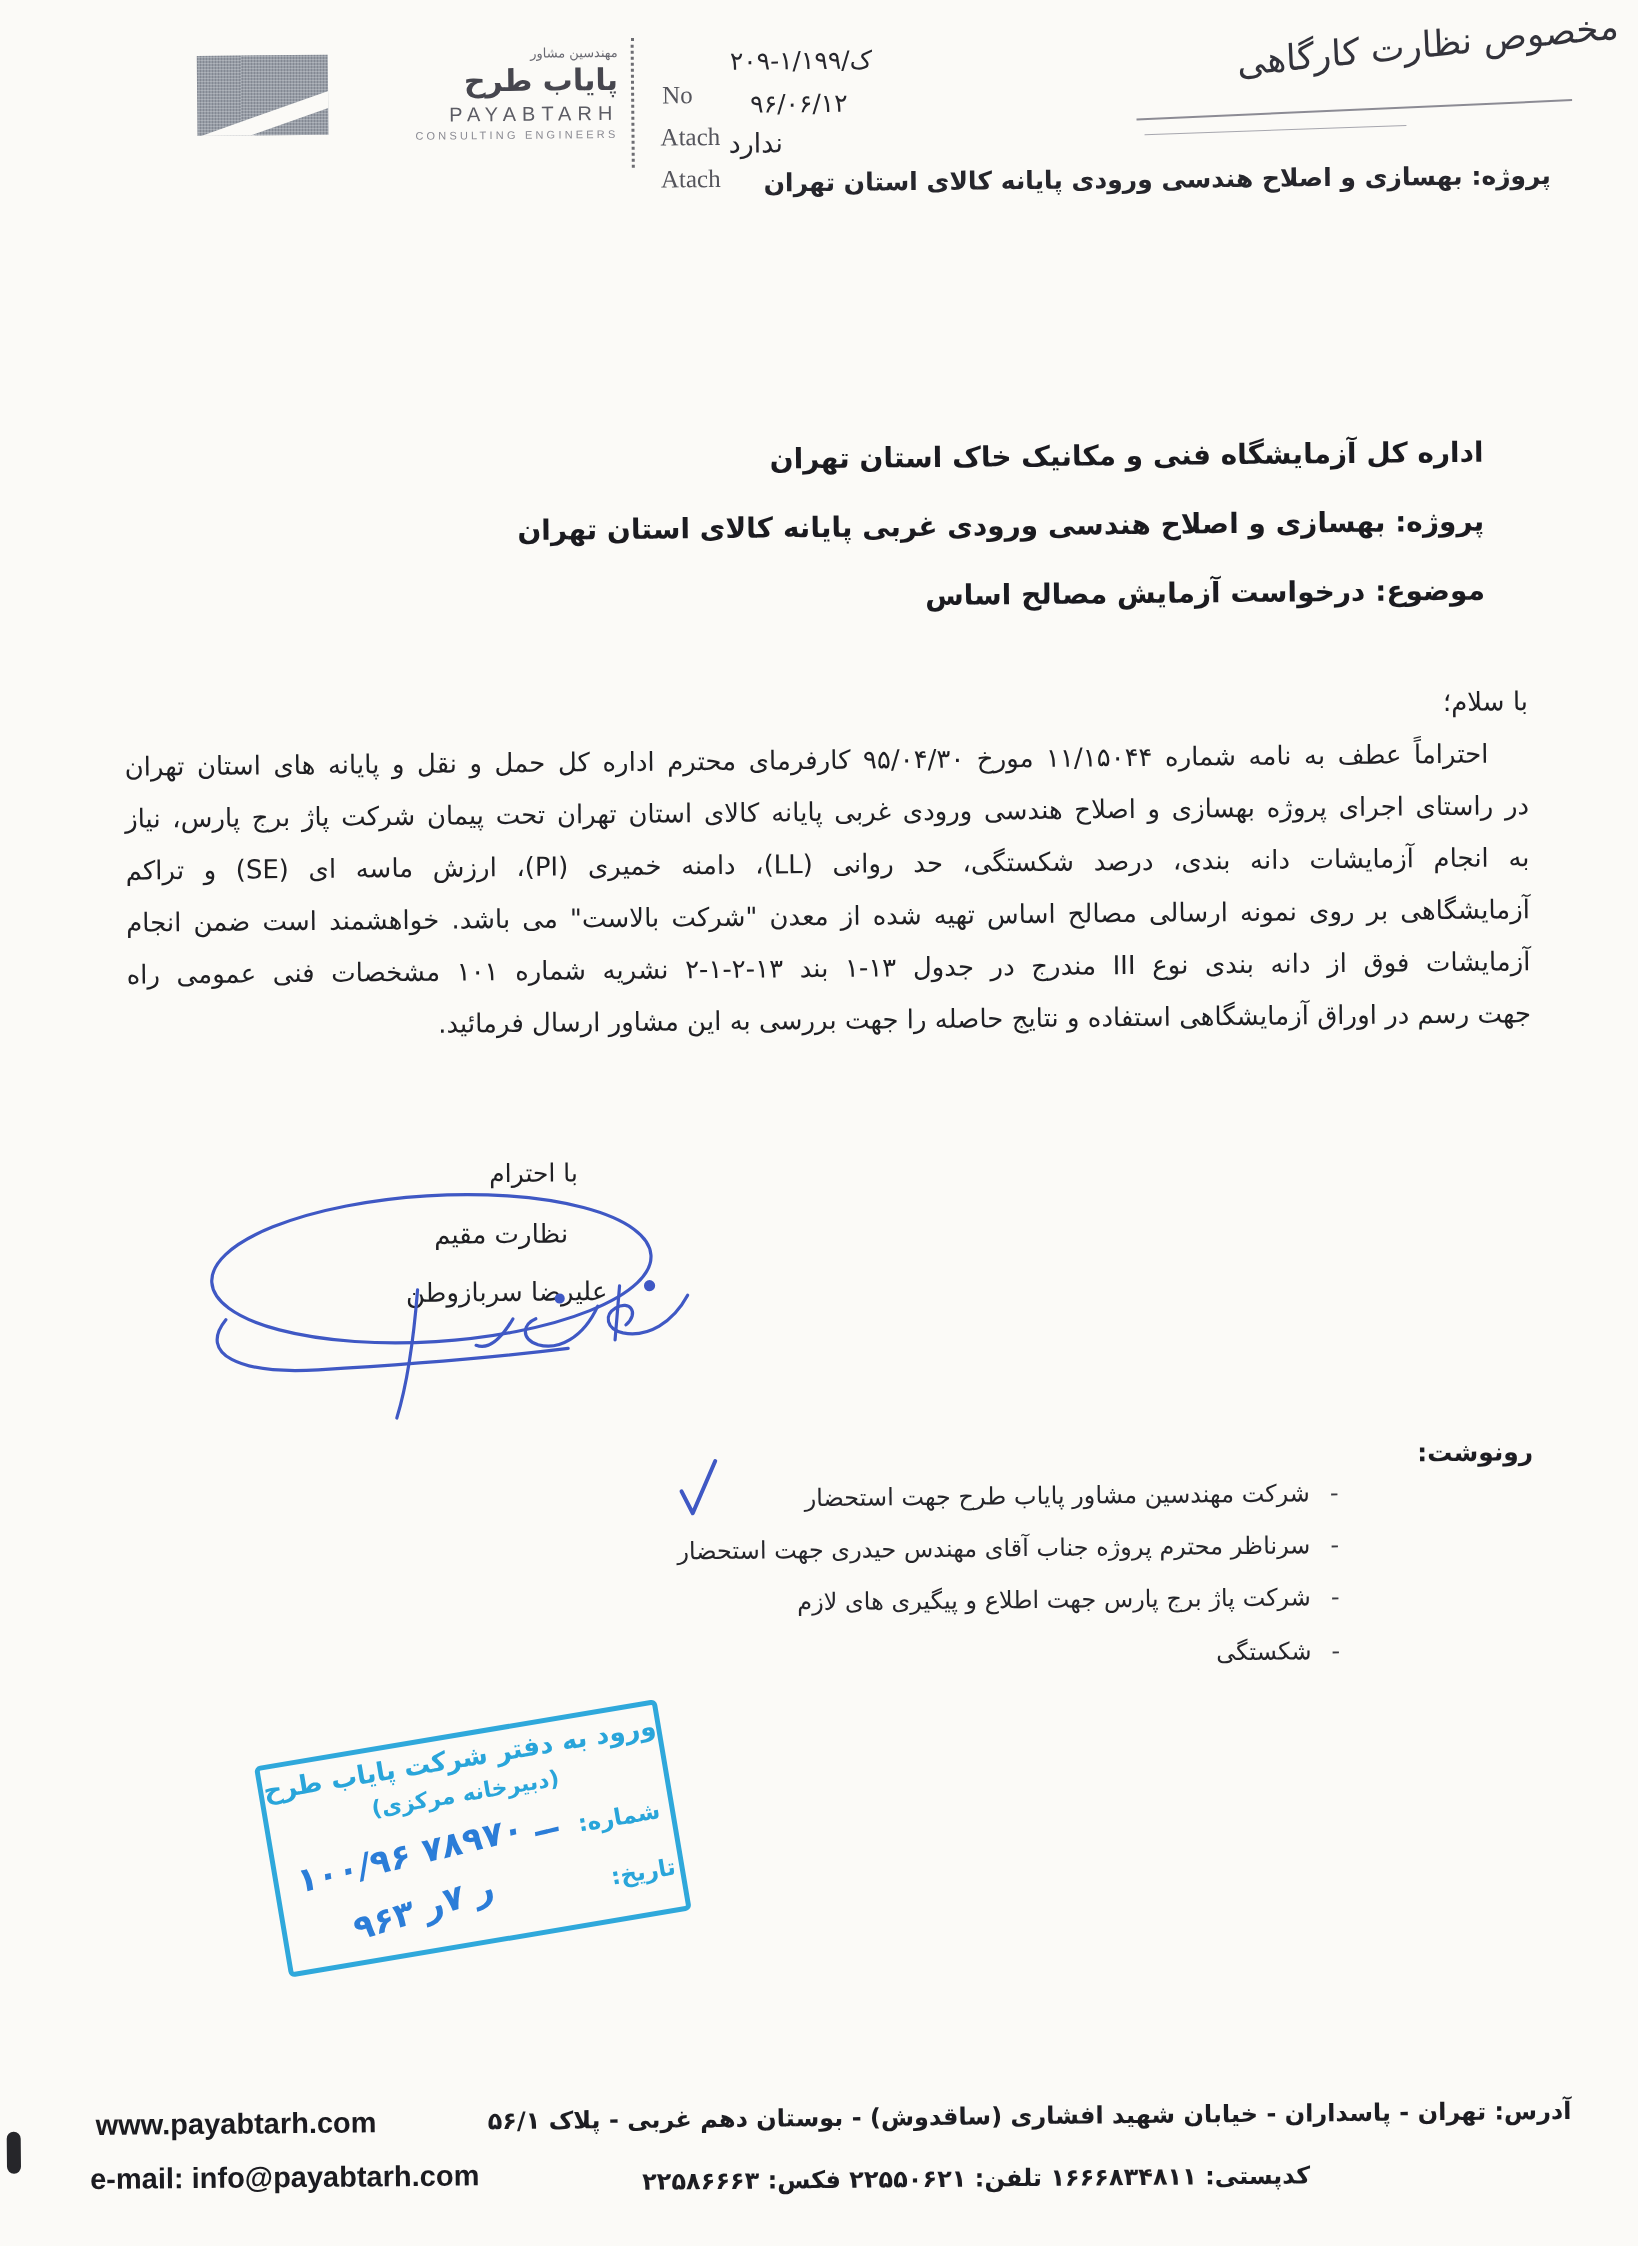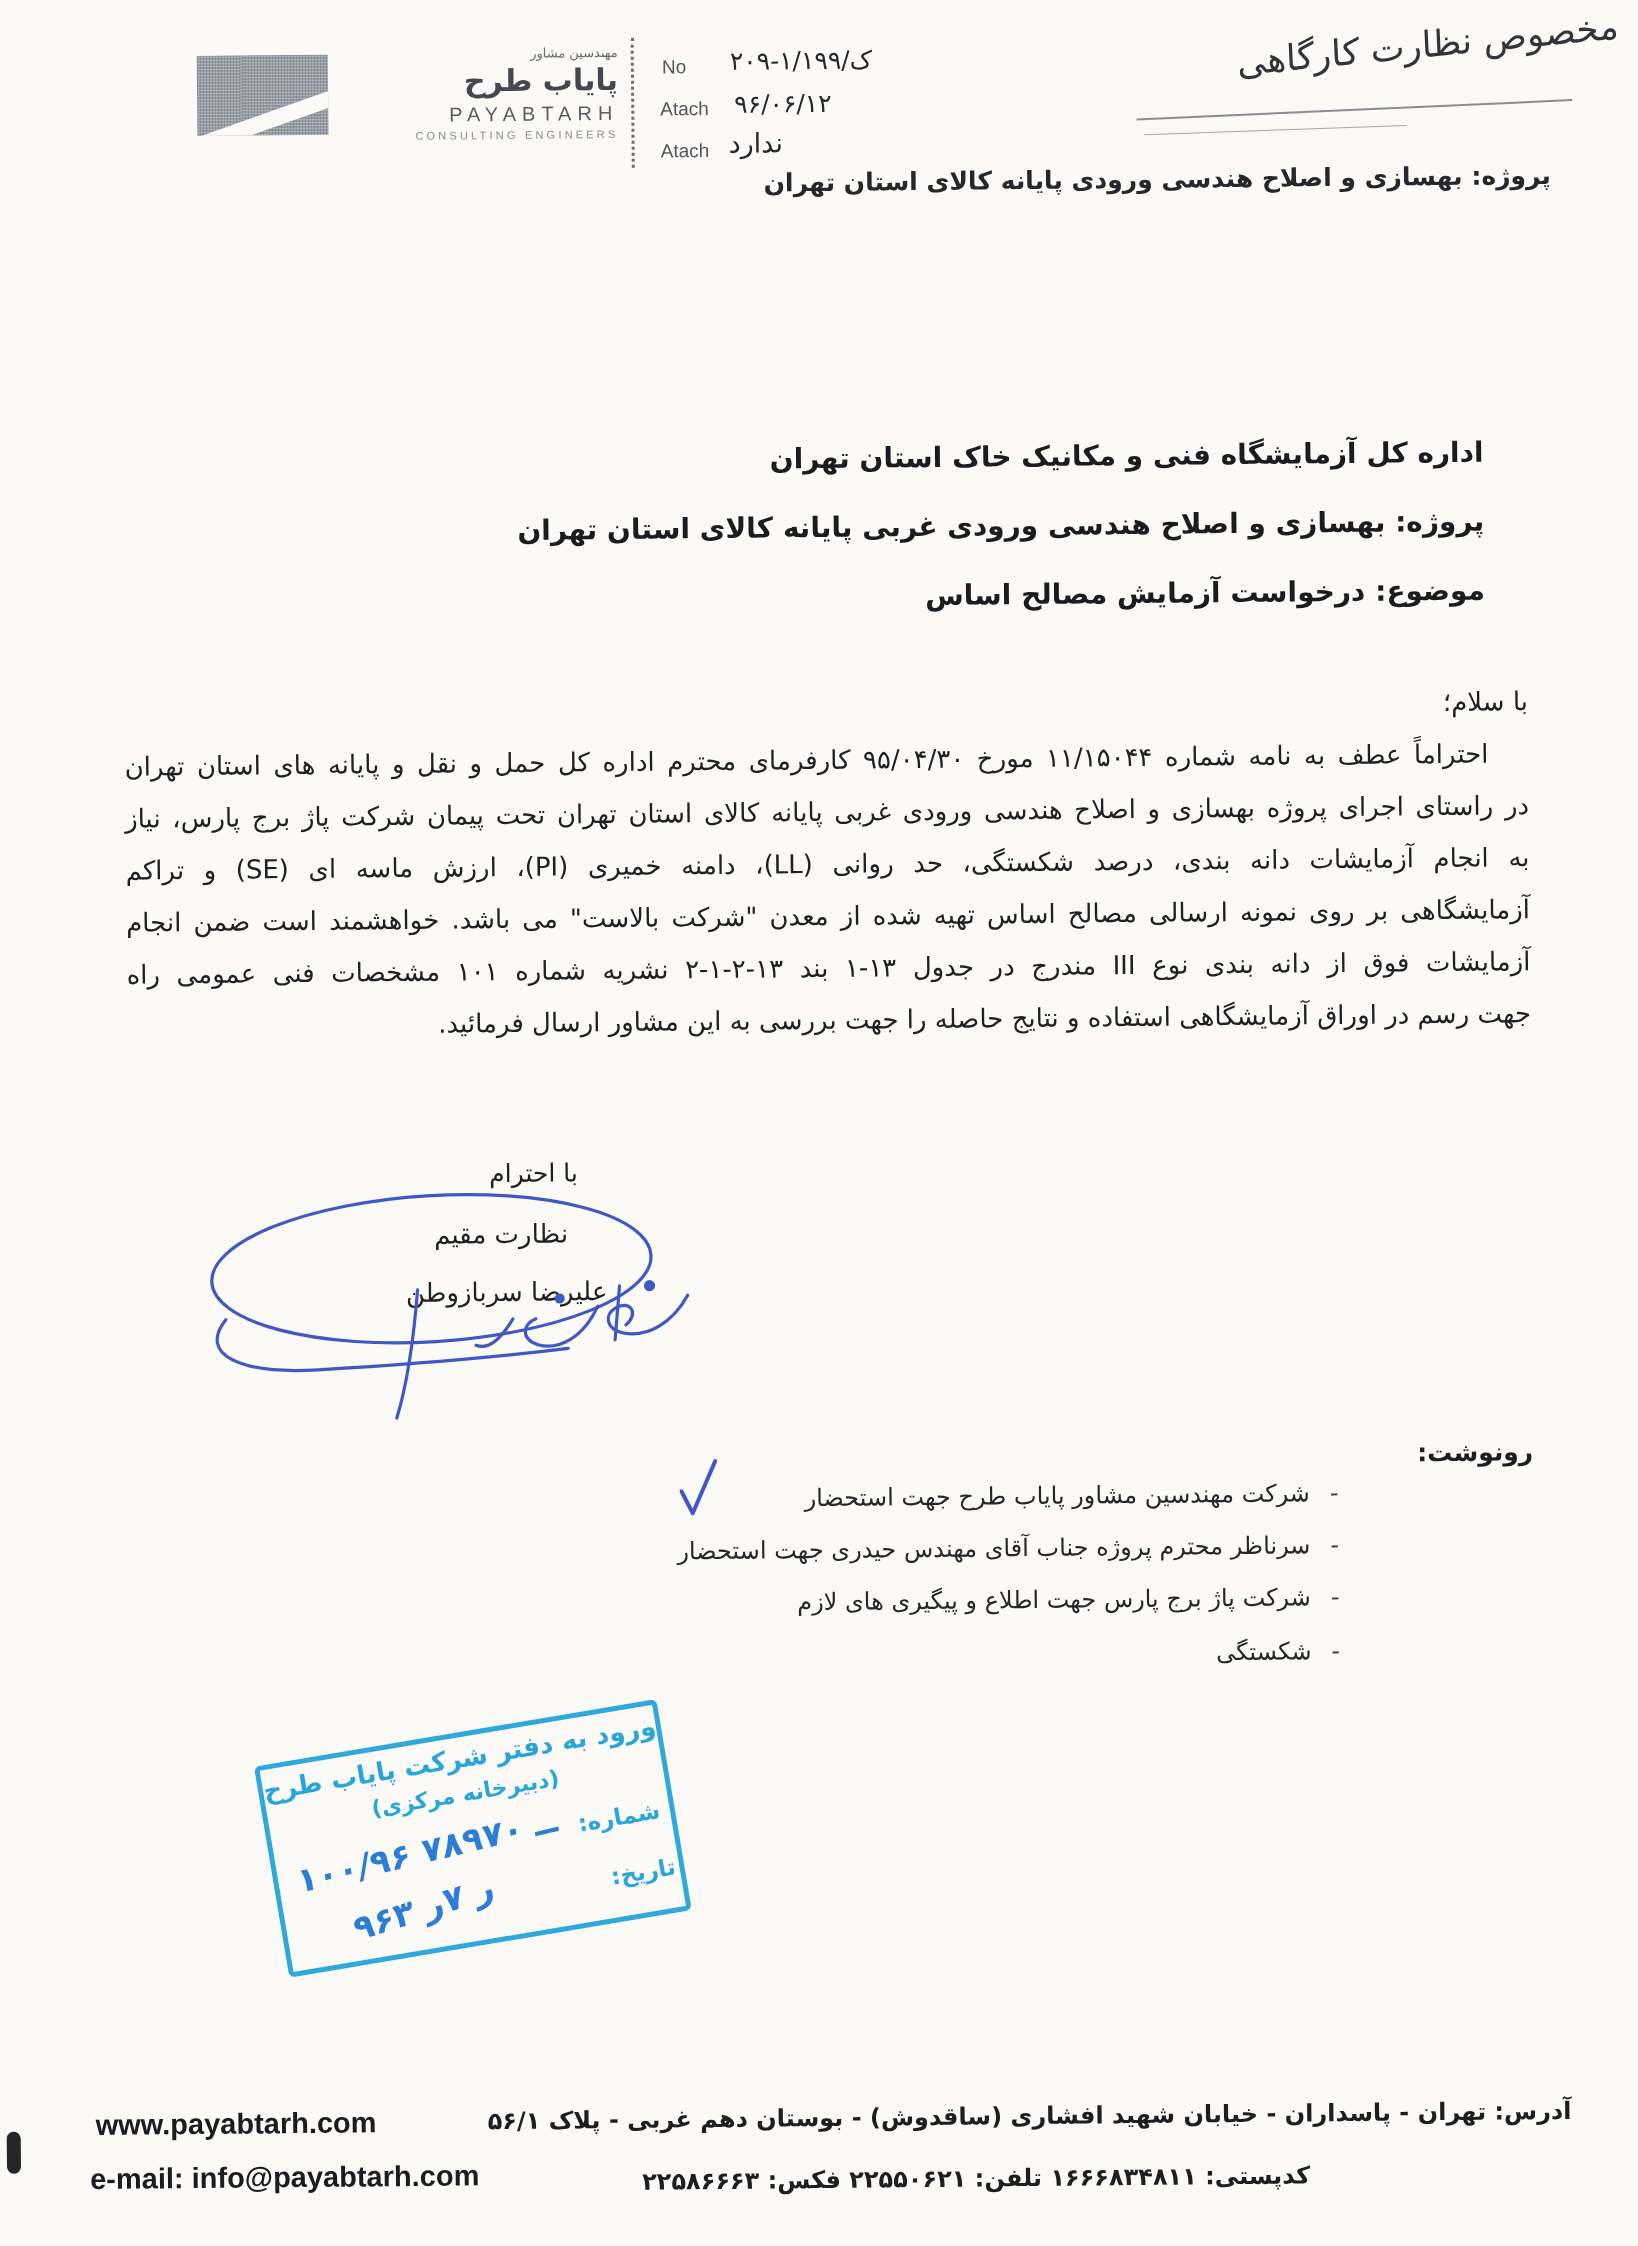--- a/index.html
+++ b/index.html
@@ -20,21 +20,21 @@
   .logo-stripe{position:absolute;left:-34px;bottom:10px;width:230px;height:16px;
     background:#fbfaf7;transform:rotate(-19deg);}
   .logo-text{left:328px;top:44px;width:300px;text-align:right;line-height:1;}
   .logo-tagline{font-size:13px;color:#6a6a72;letter-spacing:1px;margin-bottom:6px;}
   .logo-name-fa{font-size:30px;font-weight:bold;color:#46464e;margin-bottom:8px;}
   .logo-name-en{font-family:"Liberation Sans",sans-serif;font-size:20px;letter-spacing:6px;color:#5c5c64;margin-bottom:6px;}
   .logo-sub-en{font-family:"Liberation Sans",sans-serif;font-size:11px;letter-spacing:3.2px;color:#8a8a92;}
 
   .hdr-divider{left:641px;top:36px;height:130px;width:0;border-left:3px dotted #4a4a52;opacity:.8;}
 
-  .field-label{font-family:Liberation Sans, sans-serif;font-size:19px;color:#55555c;}
+  .field-label{font-family:Liberation Serif, serif;font-size:25px;color:#55555c;margin-top:25px;}
   .field-value{font-size:25px;color:#26262c;direction:ltr;unicode-bidi:isolate;}
 
   .hand-note{left:1150px;top:34px;width:480px;font-size:36px;color:#33333b;
     transform:rotate(-5deg) skewX(-3deg);white-space:nowrap;direction:rtl;}
   .note-line1{left:1146px;top:114px;width:436px;border-top:2px solid rgba(80,80,95,.65);transform:rotate(-2deg);}
   .note-line2{left:1154px;top:134px;width:262px;border-top:1px solid rgba(110,110,125,.6);transform:rotate(-1.5deg);}
   .project-line{right:78px;top:168px;font-size:25px;font-weight:bold;color:#26262c;direction:rtl;white-space:nowrap;}
 
   
   .recipient{right:148px;top:424px;width:900px;direction:rtl;text-align:right;}
@@ -94,21 +94,21 @@
       <div class="logo-name-fa">پایاب طرح</div>
       <div class="logo-name-en">PAYABTARH</div>
       <div class="logo-sub-en">CONSULTING ENGINEERS</div>
     </div>
 
     <div class="abs hdr-divider"></div>
 
     <div class="abs field-label" style="left:672px;top:55px;">No</div>
     <div class="abs field-value" style="left:740px;top:46px;">۲۰۹-۱/ک/۱۹۹</div>
     <div class="abs field-label" style="left:670px;top:97px;">Atach</div>
-    <div class="abs field-value" style="left:744px;top:89px;">۹۶/۰۶/۱۲</div>
+    <div class="abs field-value" style="left:760px;top:89px;">۹۶/۰۶/۱۲</div>
     <div class="abs field-label" style="left:670px;top:139px;">Atach</div>
     <div class="abs field-value" style="left:738px;top:127px;font-size:27px;direction:rtl;">ندارد</div>
 
     <div class="abs hand-note">مخصوص نظارت کارگاهی</div>
     <div class="abs note-line1"></div>
     <div class="abs note-line2"></div>
     <div class="abs project-line">پروژه: بهسازی و اصلاح هندسی ورودی پایانه کالای استان تهران</div>
 
     <div class="abs recipient">
       <div>اداره کل آزمایشگاه فنی و مکانیک خاک استان تهران</div>

